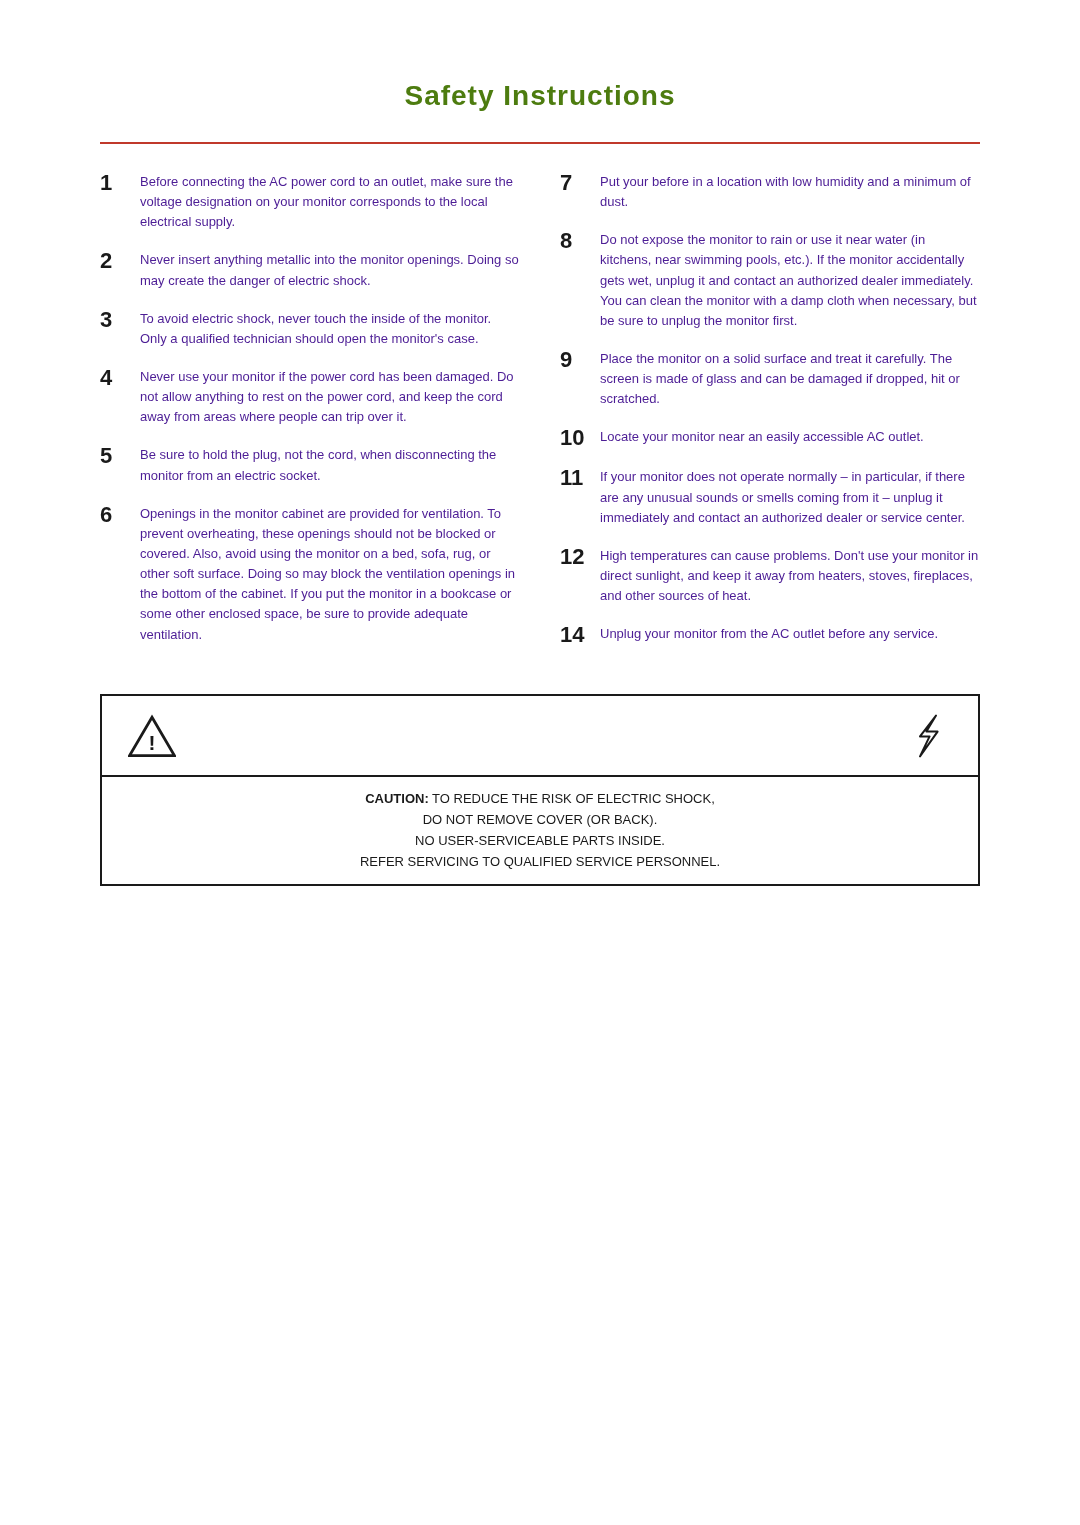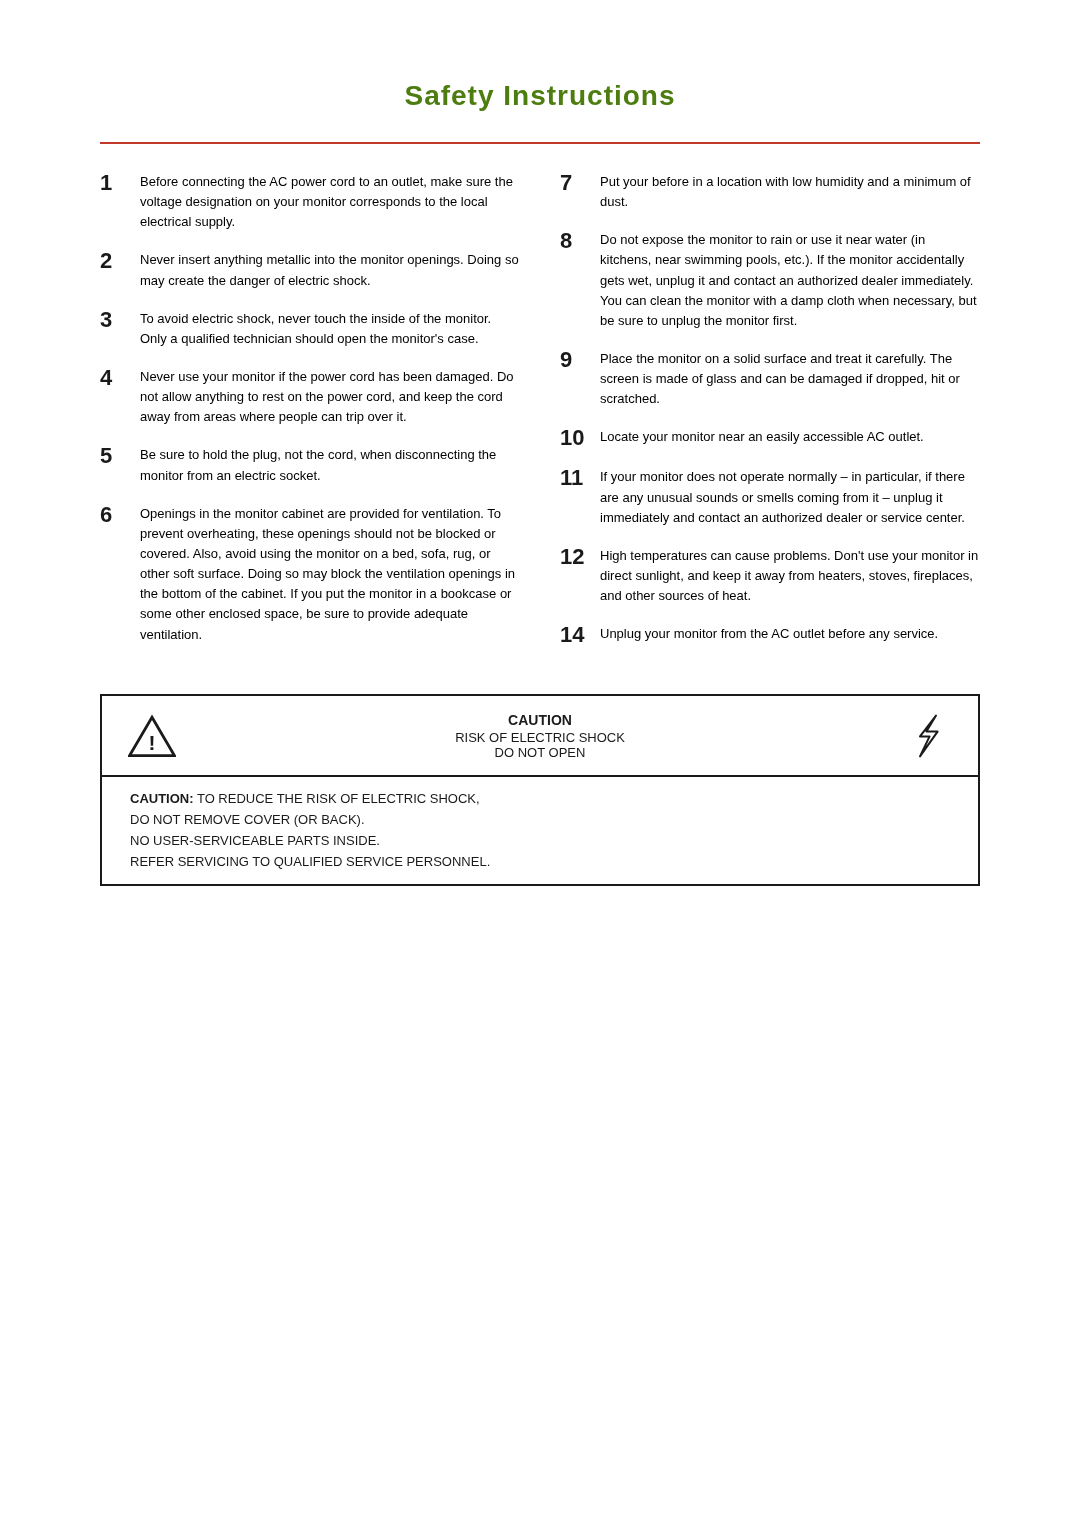--- a/index.html
+++ b/index.html
@@ -61,21 +61,21 @@
       font-weight: bold;
       line-height: 1;
       min-width: 28px;
       color: #1a1a1a;
       font-family: Arial, Helvetica, sans-serif;
     }
 
     .item-text {
       font-size: 13px;
       line-height: 1.55;
-      color: #000000;
+      color: #4c1d95;
     }
 
     .caution-box {
       border: 2px solid #1a1a1a;
       margin-top: 10px;
       padding: 0;
     }
 
     .caution-top {
       display: flex;
@@ -113,20 +113,21 @@
       margin-bottom: 2px;
     }
 
     .caution-subtitle {
       font-size: 13px;
       display: block;
     }
 
     .caution-bottom {
       padding: 12px 28px;
+      text-align: center;
       font-size: 13px;
       line-height: 1.6;
     }
 
     .caution-bottom-bold {
       font-weight: bold;
     }
 
     
     .triangle-icon {
@@ -207,25 +208,20 @@
     </div>
 </div>
 
 <div class="caution-box">
   <div class="caution-top">
     <div class="caution-icon-left">
       <svg class="triangle-icon" viewBox="0 0 60 55" xmlns="http://www.w3.org/2000/svg">
         <polygon points="30,4 58,52 2,52" fill="none" stroke="#1a1a1a" stroke-width="3.5"></polygon>
         <text x="30" y="45" text-anchor="middle" font-size="26" font-weight="bold" fill="#1a1a1a">!</text>
       </svg>
-    </div>
-    <div class="caution-text-center">
-      <span class="caution-title">CAUTION</span>
-      <span class="caution-subtitle">RISK OF ELECTRIC SHOCK</span>
-      <span class="caution-subtitle">DO NOT OPEN</span>
     </div>
     <div class="caution-icon-right">
       <svg class="bolt-icon" viewBox="0 0 40 55" xmlns="http://www.w3.org/2000/svg">
         <polygon points="30,2 10,28 22,28 10,53 32,22 18,22 30,2" fill="none" stroke="#1a1a1a" stroke-width="2.5" stroke-linejoin="round"></polygon>
       </svg>
     </div>
   </div>
   <div class="caution-bottom">
     <span class="caution-bottom-bold">CAUTION:</span><span> TO REDUCE THE RISK OF ELECTRIC SHOCK,</span><br>
     <span>DO NOT REMOVE COVER (OR BACK).</span><br>

